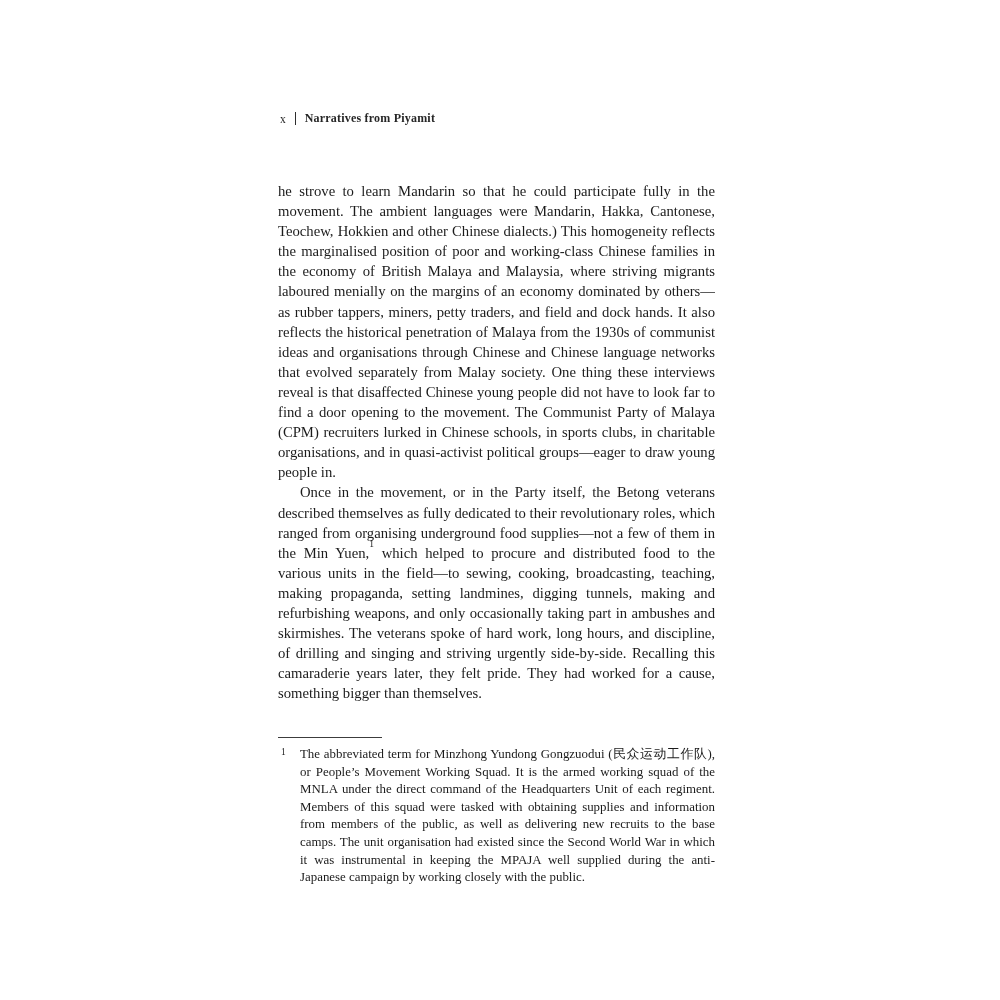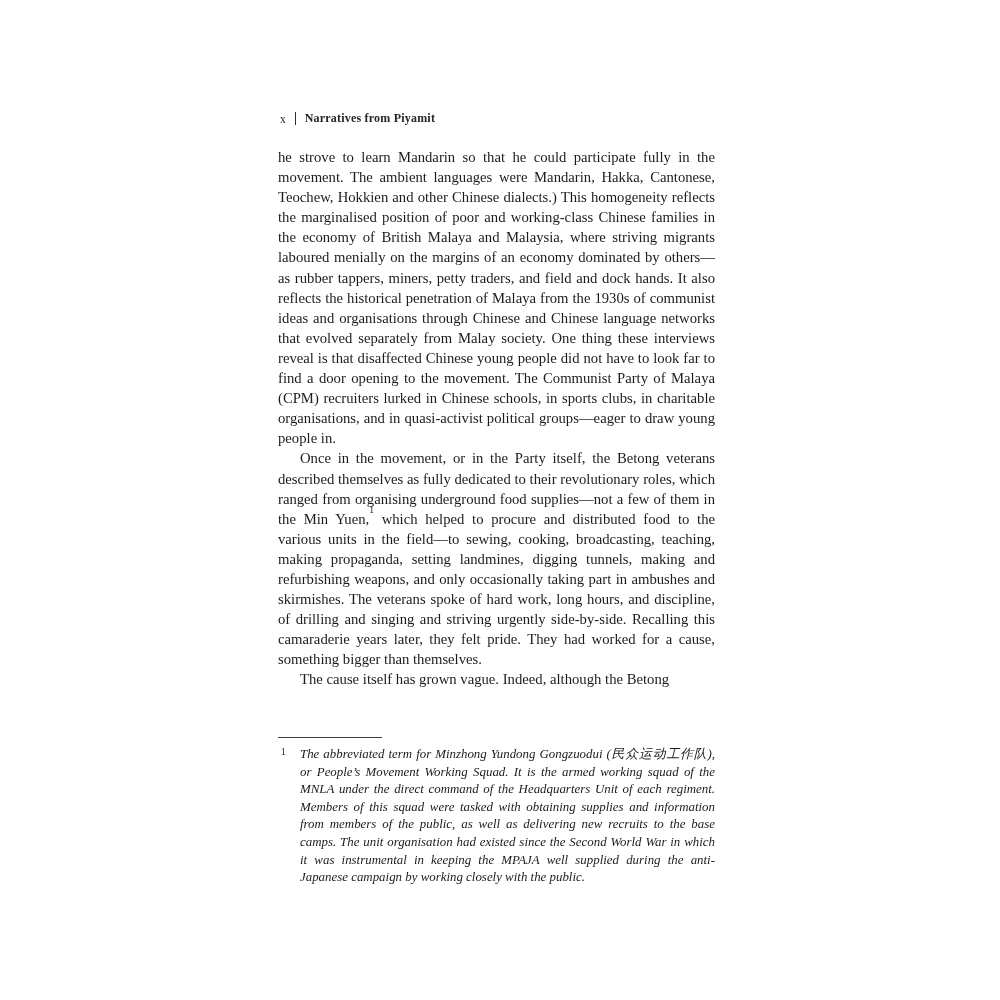--- a/index.html
+++ b/index.html
@@ -34,21 +34,21 @@
     height: 13px;
     background: #2d2d2d;
   }
   .running-header .running-title {
     letter-spacing: 0.2px;
     font-weight: bold;
   }
   .body-text {
     position: absolute;
     left: 278px;
-    top: 147px;
+    top: 181px;
     width: 437px;
     font-size: 14.7px;
     line-height: 20.1px;
     text-align: justify;
     color: #1b1b1b;
   }
   .body-text p {
     margin: 0;
   }
   .body-text p.indent {
@@ -79,38 +79,36 @@
     color: #1b1b1b;
   }
   .footnote .footnote-marker {
     position: absolute;
     left: 3px;
     top: -2px;
     font-size: 9.5px;
   }
   .footnote .footnote-body {
     margin-left: 22px;
-    font-style: italic;
   }
 </style>
 </head>
 <body>
 
 <div class="page">
 
   <div class="running-header">
     <span class="page-number">x</span>
     <span class="header-divider"></span>
     <span class="running-title">Narratives from Piyamit</span>
   </div>
 
   <div class="body-text">
     <p>he strove to learn Mandarin so that he could participate fully in the movement. The ambient languages were Mandarin, Hakka, Cantonese, Teochew, Hokkien and other Chinese dialects.) This homogeneity reflects the marginalised position of poor and working-class Chinese families in the economy of British Malaya and Malaysia, where striving migrants laboured menially on the margins of an economy dominated by others—as rubber tappers, miners, petty traders, and field and dock hands. It also reflects the historical penetration of Malaya from the 1930s of communist ideas and organisations through Chinese and Chinese language networks that evolved separately from Malay society. One thing these interviews reveal is that disaffected Chinese young people did not have to look far to find a door opening to the movement. The Communist Party of Malaya (CPM) recruiters lurked in Chinese schools, in sports clubs, in charitable organisations, and in quasi-activist political groups—eager to draw young people in.</p>
     <p class="indent"><span>Once in the movement, or in the Party itself, the Betong veterans described themselves as fully dedicated to their revolutionary roles, which ranged from organising underground food supplies—not a few of them in the Min Yuen,</span><sup class="note-ref">1</sup><span> which helped to procure and distributed food to the various units in the field—to sewing, cooking, broadcasting, teaching, making propaganda, setting landmines, digging tunnels, making and refurbishing weapons, and only occasionally taking part in ambushes and skirmishes. The veterans spoke of hard work, long hours, and discipline, of drilling and singing and striving urgently side-by-side. Recalling this camaraderie years later, they felt pride. They had worked for a cause, something bigger than themselves.</span></p>
-    <p class="indent">The cause itself has grown vague. Indeed, although the Betong</p>
   </div>
 
   <div class="footnote-rule"></div>
 
   <div class="footnote">
     <span class="footnote-marker">1</span>
     <div class="footnote-body">The abbreviated term for Minzhong Yundong Gongzuodui (民众运动工作队), or People’s Movement Working Squad. It is the armed working squad of the MNLA under the direct command of the Headquarters Unit of each regiment. Members of this squad were tasked with obtaining supplies and information from members of the public, as well as delivering new recruits to the base camps. The unit organisation had existed since the Second World War in which it was instrumental in keeping the MPAJA well supplied during the anti-Japanese campaign by working closely with the public.</div>
   </div>
 
 </div>

